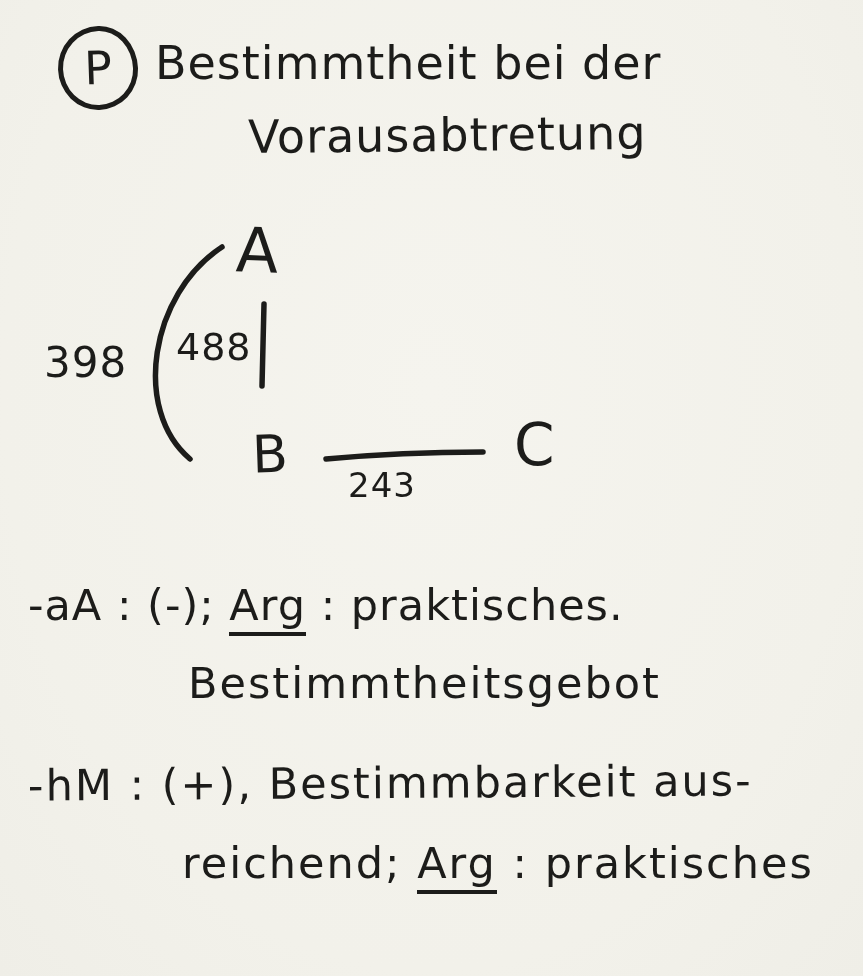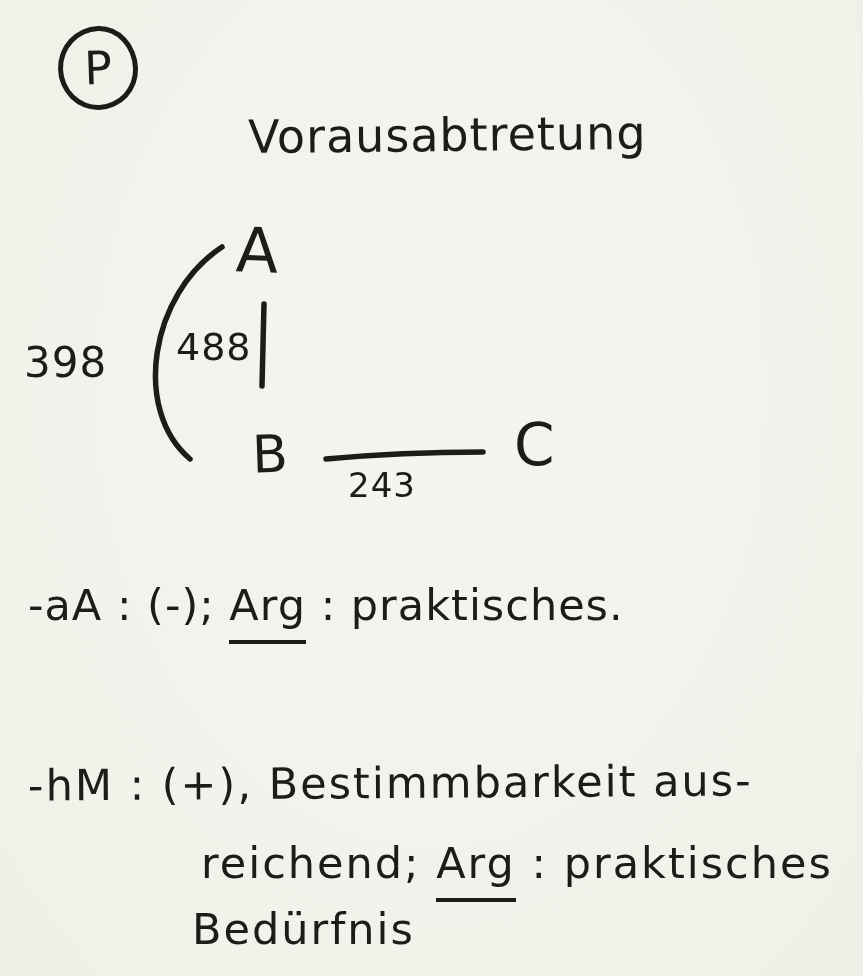--- a/index.html
+++ b/index.html
@@ -35,33 +35,33 @@
     justify-content: center;
     font-size: 46px;
     transform: rotate(-2deg);
   }
   .title-1 { left: 155px; top: 40px;  font-size: 46px; }
   .title-2 { left: 248px; top: 112px; font-size: 46px; transform: rotate(-0.6deg); }
 
   .node-a { left: 236px; top: 220px; font-size: 62px; transform: rotate(2deg); }
   .node-b { left: 252px; top: 428px; font-size: 52px; transform: rotate(-2deg); }
   .node-c { left: 514px; top: 416px; font-size: 58px; }
-  .num-398 { left: 24px;  top: 342px; font-size: 42px; text-align: right; }
+  .num-398 { left: 44px;  top: 342px; font-size: 42px; text-align: right; }
   .num-488 { left: 176px; top: 328px; font-size: 38px; }
   .num-433 { left: 348px; top: 468px; font-size: 34px; }
 
   .n1-l1 { left: 28px;  top: 584px; font-size: 43px; }
   .n1-l2 { left: 188px; top: 662px; font-size: 43px; letter-spacing: 2px; }
   .n2-l1 { left: 28px;  top: 762px; font-size: 43px; letter-spacing: 2px; transform: rotate(-0.4deg); }
-  .n2-l2 { left: 182px; top: 842px; font-size: 43px; letter-spacing: 2px; margin-left: 19px; }
+  .n2-l2 { left: 182px; top: 842px; font-size: 43px; letter-spacing: 2px; }
   .n2-l3 { left: 192px; top: 908px; font-size: 43px; letter-spacing: 2px; }
 
   .u {
     border-bottom: 4px solid #1c1c1a;
-    padding-bottom: 10px;
+    padding-bottom: 2px;
   }
   .strokes {
     position: absolute;
     left: 0; top: 0;
     width: 863px; height: 976px;
     pointer-events: none;
   }
   .strokes path {
     fill: none;
     stroke: #1c1c1a;
@@ -70,38 +70,39 @@
   }
 </style>
 </head>
 <body>
 
 <div class="page">
 
   <div class="marker">
     <span>P</span>
   </div>
+  <div class="hw title-1">Bestimmtheit bei der</div>
   <div class="hw title-2">Vorausabtretung</div>
 
   <svg class="strokes" viewBox="0 0 863 976">
     <path d="M 222 247 C 150 294, 132 410, 190 459"></path>
     <path d="M 264 304 L 262 386"></path>
     <path d="M 326 459 C 380 454, 440 452, 483 452"></path>
   </svg>
 
   <div class="hw node-a">A</div>
   <div class="hw node-b">B</div>
   <div class="hw node-c">C</div>
   <div class="hw num-398">398</div>
   <div class="hw num-488">488</div>
   <div class="hw num-433">243</div>
 
   <div class="hw n1-l1">
     <span>-aA : (-); </span><span class="u">Arg</span><span> : praktisches.</span>
   </div>
+  <div class="hw n1-l2">Bestimmtheitsgebot</div>
 
   <div class="hw n2-l1">-hM : (+), Bestimmbarkeit aus-</div>
   <div class="hw n2-l2">
     <span>reichend; </span><span class="u">Arg</span><span> : praktisches</span>
   </div>
-  <div class="hw n2-l3">Bedürfnis</div>
 
 </div>
 
 </body></html>

